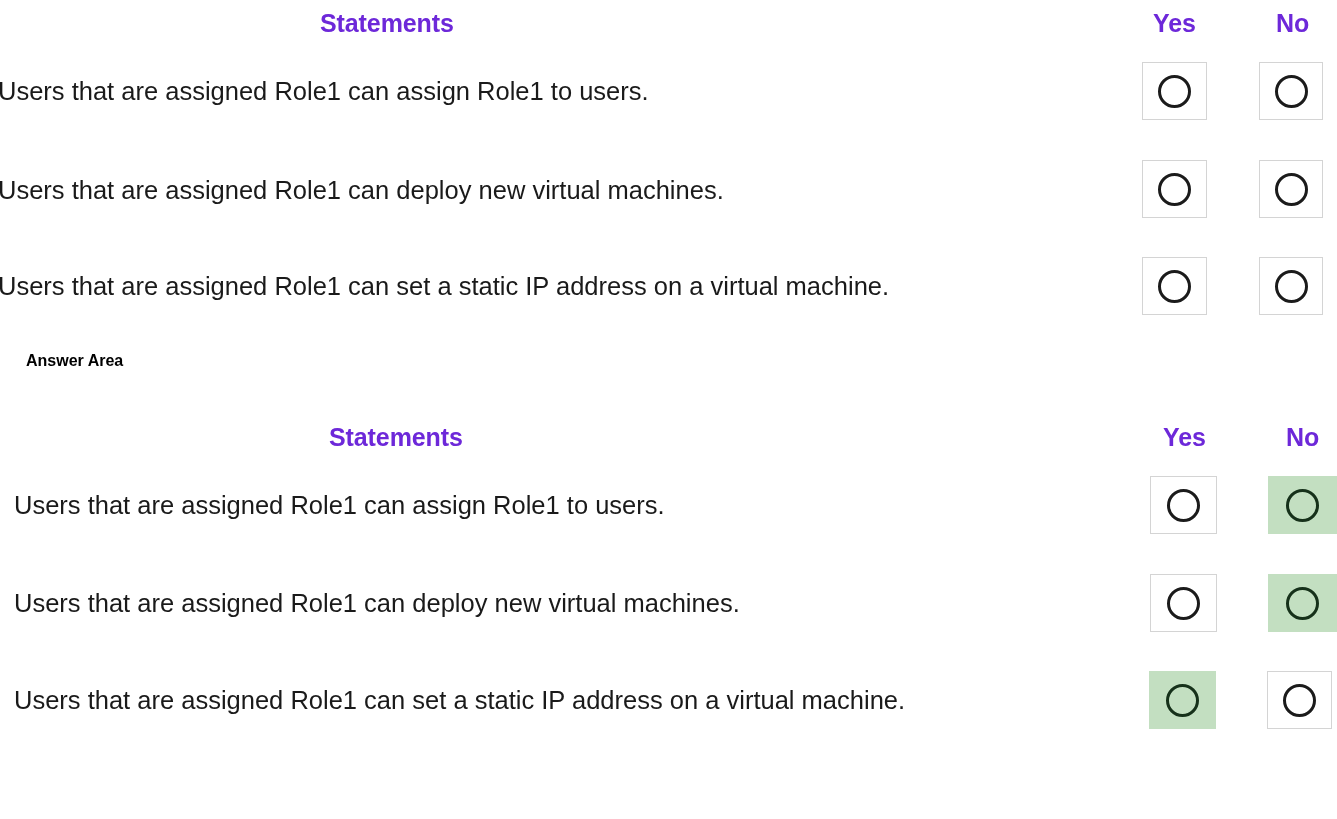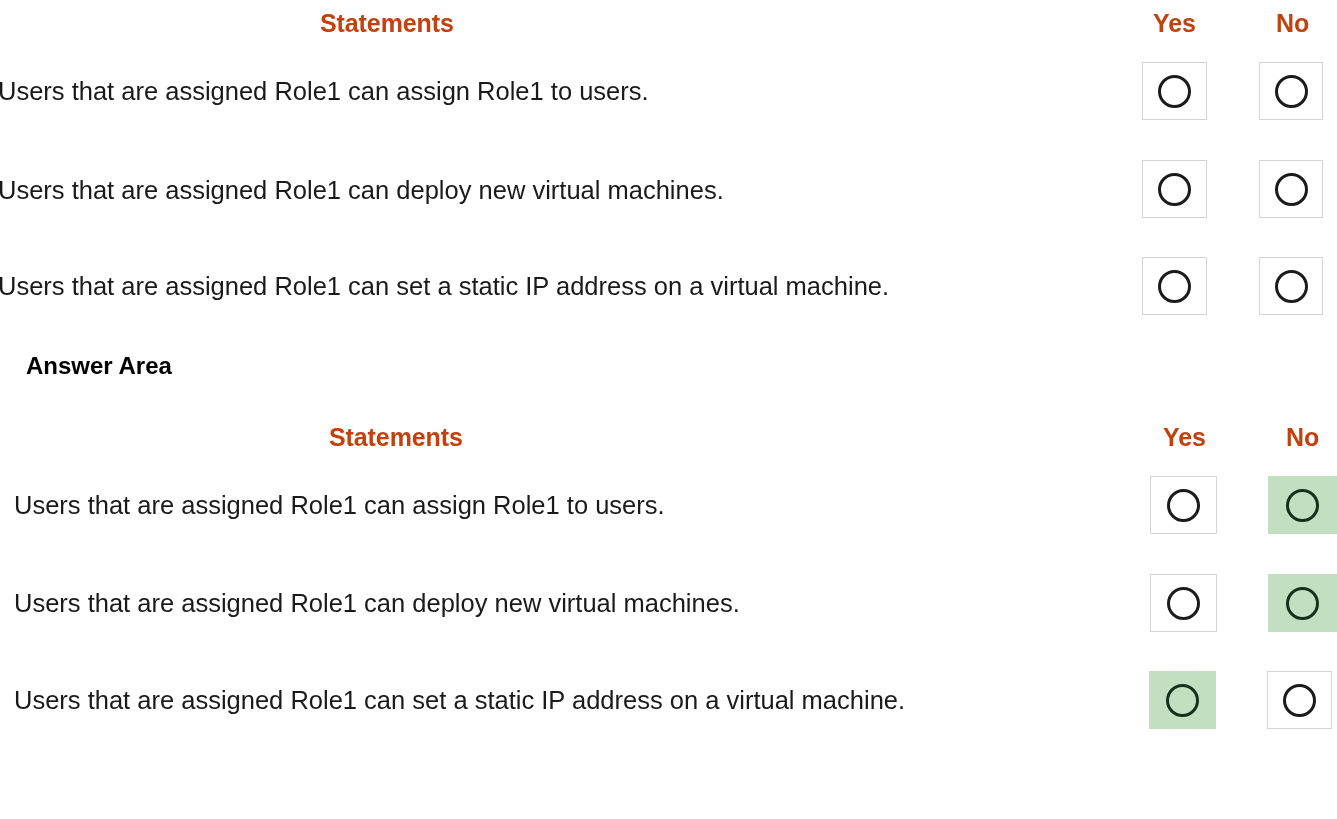--- a/index.html
+++ b/index.html
@@ -17,26 +17,26 @@
     -webkit-font-smoothing: antialiased;
   }
 
   
   .abs { position: absolute; }
 
   
   .col-header {
     font-size: 25px;
     font-weight: bold;
-    color: #c2410c;
+    color: #6d28d9;
     letter-spacing: -0.1px;
     white-space: nowrap;
   }
   .section-label {
-    font-size: 24px;
+    font-size: 16px;
     font-weight: bold;
     color: #000;
     white-space: nowrap;
   }
 
   
   .statement {
     font-size: 25.5px;
     font-weight: 400;
     color: #1a1a1a;

